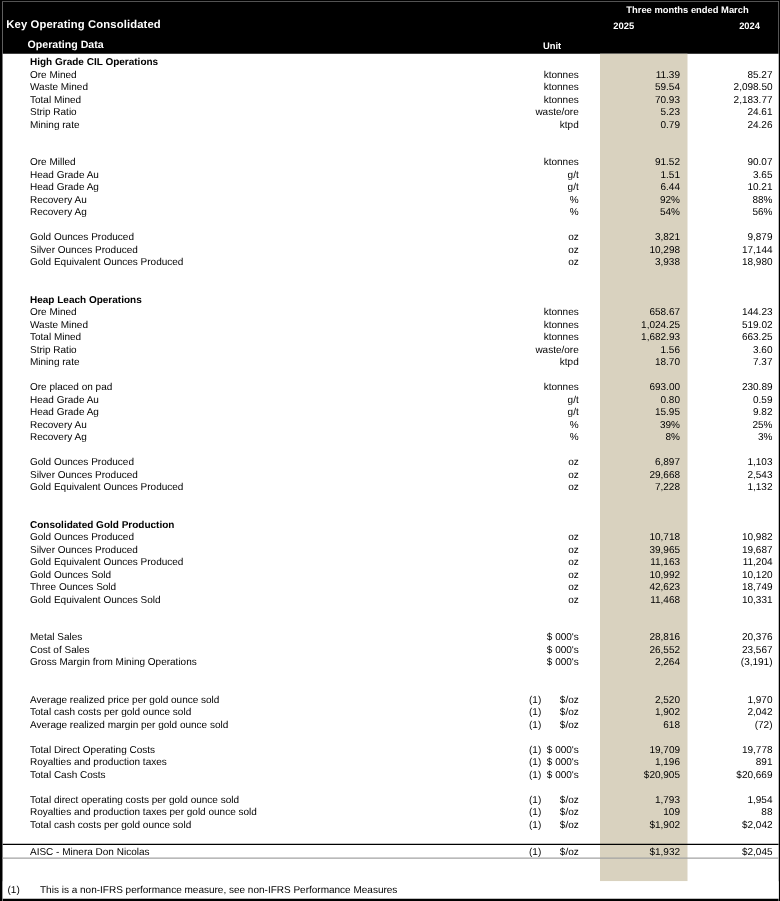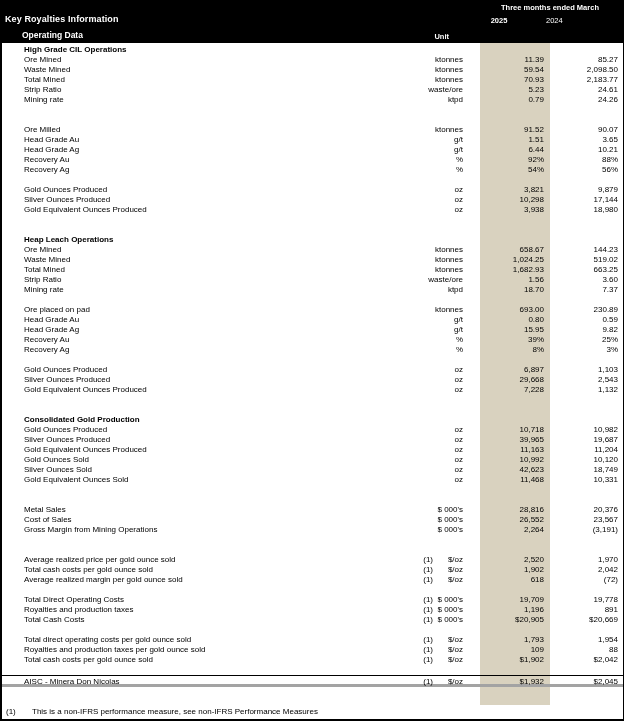--- a/index.html
+++ b/index.html
@@ -9,47 +9,47 @@
     position:relative; width:624px; height:721px; background:#ffffff;
     border-left:2px solid #000; border-right:1px solid #000; border-top:1px solid #000;
     overflow:hidden; color:#000;
   }
   
   .hdr { position:absolute; left:0; top:0; width:100%; height:42px; background:#000; color:#fff; }
   .hdr .title { position:absolute; left:3px; top:13px; font-size:9px; font-weight:bold; letter-spacing:.1px; }
   .hdr .period { position:absolute; left:474px; top:2px; width:148px; text-align:center; font-size:7.5px; font-weight:bold; }
   .hdr .unit { position:absolute; left:398px; top:15px; width:49px; text-align:right; font-size:7.5px; font-weight:bold;margin-top:16px; }
   .hdr .y25 { position:absolute; left:466px; top:15px; width:62px; text-align:center; font-size:7.5px; font-weight:bold; }
-  .hdr .y24 { position:absolute; left:544px; top:15px; width:62px; text-align:left; font-size:7.5px; font-weight:normal; }
+  .hdr .y24 { position:absolute; left:544px; top:15px; width:62px; text-align:right; font-size:7.5px; font-weight:bold; }
   .hdr .subtitle { position:absolute; left:20px; top:29px; font-size:8.5px; font-weight:bold; }
   
   .hl-col { position:absolute; left:478px; top:42px; width:70px; height:662px; background:#d9d2bf; z-index:0; }
   
   .tbody { position:absolute; left:0; top:42px; width:100%; padding-top:2px; z-index:1; }
   .row { position:relative; height:10px; font-size:8px; line-height:10px; white-space:nowrap; }
   .row .lbl { position:absolute; left:22px; }
   .row.section .lbl { font-weight:bold; }
   .row .fn   { position:absolute; right:190px; }
   .row .unit { position:absolute; right:160px; }
   .row .v25  { position:absolute; right:79px; }
   .row .v24  { position:absolute; right:5px; }
-  .row.aisc { border-top:1px solid #000; border-bottom:3px solid #a3a3a3; height:12px; line-height:11px; }
+  .row.aisc { border-top:1px solid #000; border-bottom:1px solid #a3a3a3; height:12px; line-height:11px; }
   
   .foot { position:absolute; left:0; top:704px; width:100%; height:17px; font-size:8px; line-height:13px;
           border-bottom:3px solid #000; background:#fff; z-index:2; }
   .foot .mark { position:absolute; left:4px; }
   .foot .txt { position:absolute; left:30px; }
 </style>
 </head>
 <body>
 
 <div class="sheet">
 
   <div class="hdr">
-    <div class="title">Key Royalties Information</div>
+    <div class="title">Key Operating Consolidated</div>
     <div class="period">Three months ended March</div>
     <div class="unit">Unit</div>
     <div class="y25">2025</div>
     <div class="y24">2024</div>
     <div class="subtitle">Operating Data</div>
   </div>
 
   <div class="hl-col"></div>
 
   <div class="tbody">
@@ -341,21 +341,21 @@
       <span class="v24">11,204</span>
     </div>
       <div class="row data">
       <span class="lbl">Gold Ounces Sold</span>
       <span class="fn"></span>
       <span class="unit">oz</span>
       <span class="v25">10,992</span>
       <span class="v24">10,120</span>
     </div>
       <div class="row data">
-      <span class="lbl">Silver Ounces Sold</span>
+      <span class="lbl">Three Ounces Sold</span>
       <span class="fn"></span>
       <span class="unit">oz</span>
       <span class="v25">42,623</span>
       <span class="v24">18,749</span>
     </div>
       <div class="row data">
       <span class="lbl">Gold Equivalent Ounces Sold</span>
       <span class="fn"></span>
       <span class="unit">oz</span>
       <span class="v25">11,468</span>

